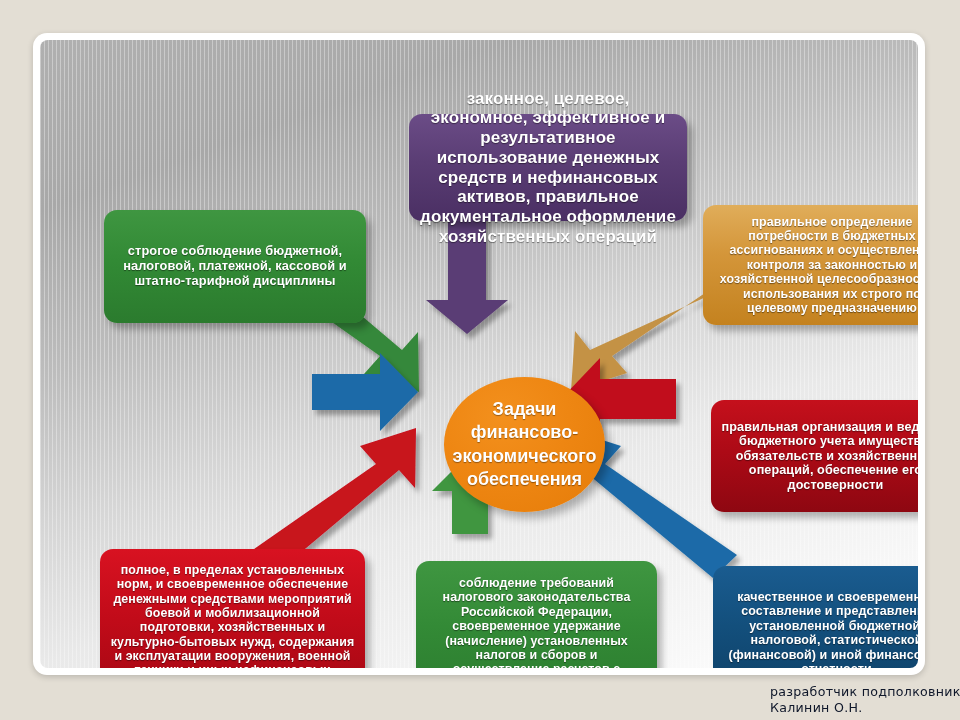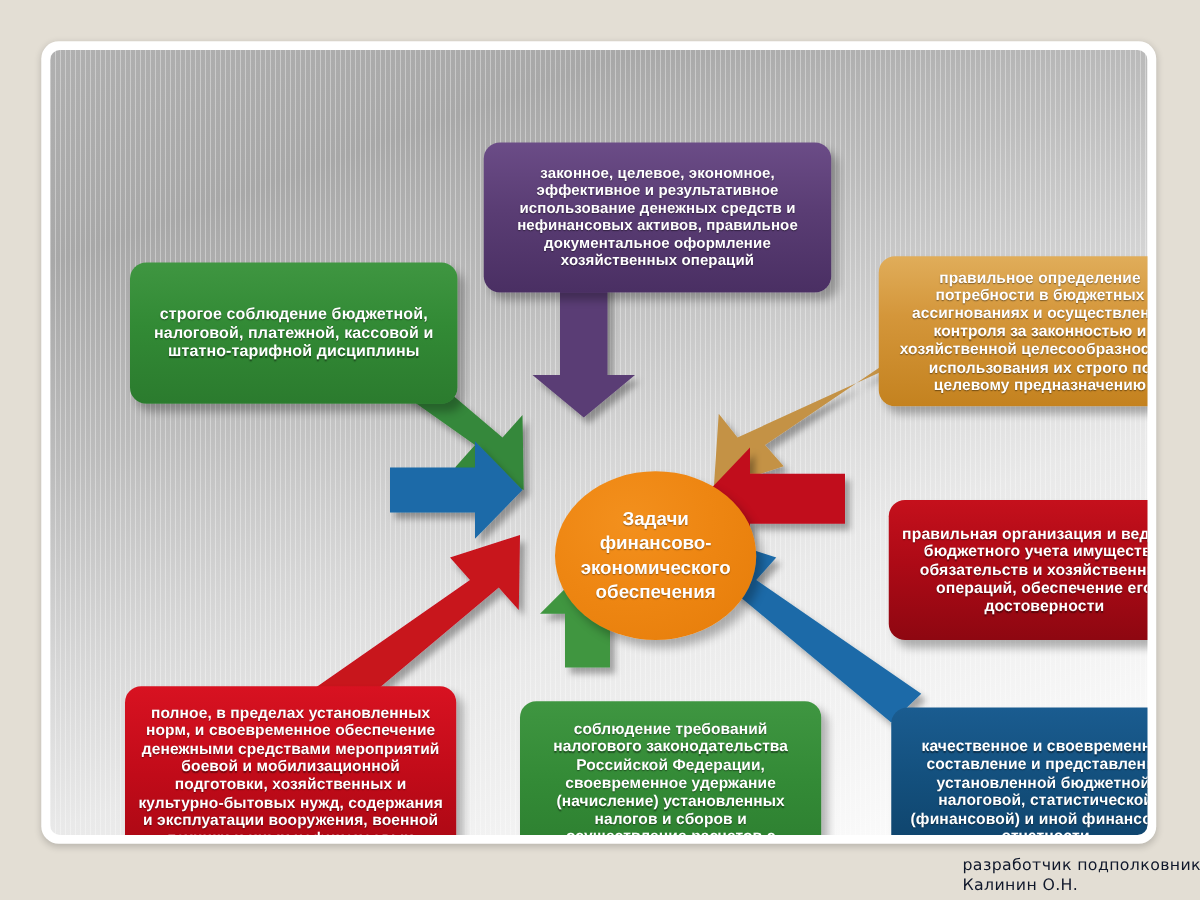--- a/index.html
+++ b/index.html
@@ -45,38 +45,38 @@
 
   .purple{background:linear-gradient(180deg,#6b4c87 0%,#5a3d74 45%,#4a2f63 100%);}
   .green {background:linear-gradient(180deg,#3f9641 0%,#328a35 45%,#2b7b2e 100%);}
   .gold  {background:linear-gradient(180deg,#e0ad5a 0%,#d4963a 40%,#c4821f 100%);}
   .blue  {background:linear-gradient(180deg,#1c5f94 0%,#15527f 45%,#0f4168 100%);}
   .dred  {background:linear-gradient(180deg,#c5101c 0%,#ad0a16 45%,#8e0711 100%);}
   .red   {background:linear-gradient(180deg,#d81221 0%,#c10b19 45%,#a10712 100%);}
   .dblue {background:linear-gradient(180deg,#1a5c90 0%,#134f7c 45%,#0d3f65 100%);}
   .green2{background:linear-gradient(180deg,#3f9641 0%,#338a36 45%,#2b7b2e 100%);}
 
-  #b-top     {left:347px;top:74px;width:278px;height:120px;font-size:12px;}
+  #b-top     {left:369px;top:74px;width:278px;height:107px;font-size:17px;}
   #b-green   {left:64px; top:170px;width:262px;height:113px;font-size:12.8px;}
   #b-gold    {left:663px;top:165px;width:258px;height:120px;font-size:12.4px;}
   #b-blue    {left:58px; top:330px;width:268px;height:128px;font-size:12.6px;}
   #b-dred    {left:671px;top:360px;width:249px;height:112px;font-size:12.6px;}
   #b-red     {left:60px; top:509px;width:265px;height:157px;font-size:12.4px;}
   #b-green2  {left:376px;top:521px;width:241px;height:145px;font-size:12.4px;}
   #b-dblue   {left:673px;top:526px;width:247px;height:134px;font-size:12.5px;}
 
   
   #hub{
     position:absolute;left:404px;top:337px;width:161px;height:135px;
     border-radius:50%;
     background:radial-gradient(ellipse at 36% 30%,#f3901d 0%,#ee8612 46%,#e57c09 100%);
     box-shadow:5px 6px 8px rgba(0,0,0,.28);
     display:flex;align-items:center;justify-content:center;
     text-align:center;
-    color:#fff;font-weight:bold;font-size:15px;line-height:1.3;
+    color:#fff;font-weight:bold;font-size:18px;line-height:1.3;
     text-shadow:0 1px 1px rgba(0,0,0,.38);
     padding:0 14px;box-sizing:border-box;
   }
 
   
   #caption{
     position:absolute;left:770px;top:684px;width:230px;
     font-size:12.6px;color:#0f172a;line-height:1.28;
     font-family:"DejaVu Sans",sans-serif;
     letter-spacing:.3px;

